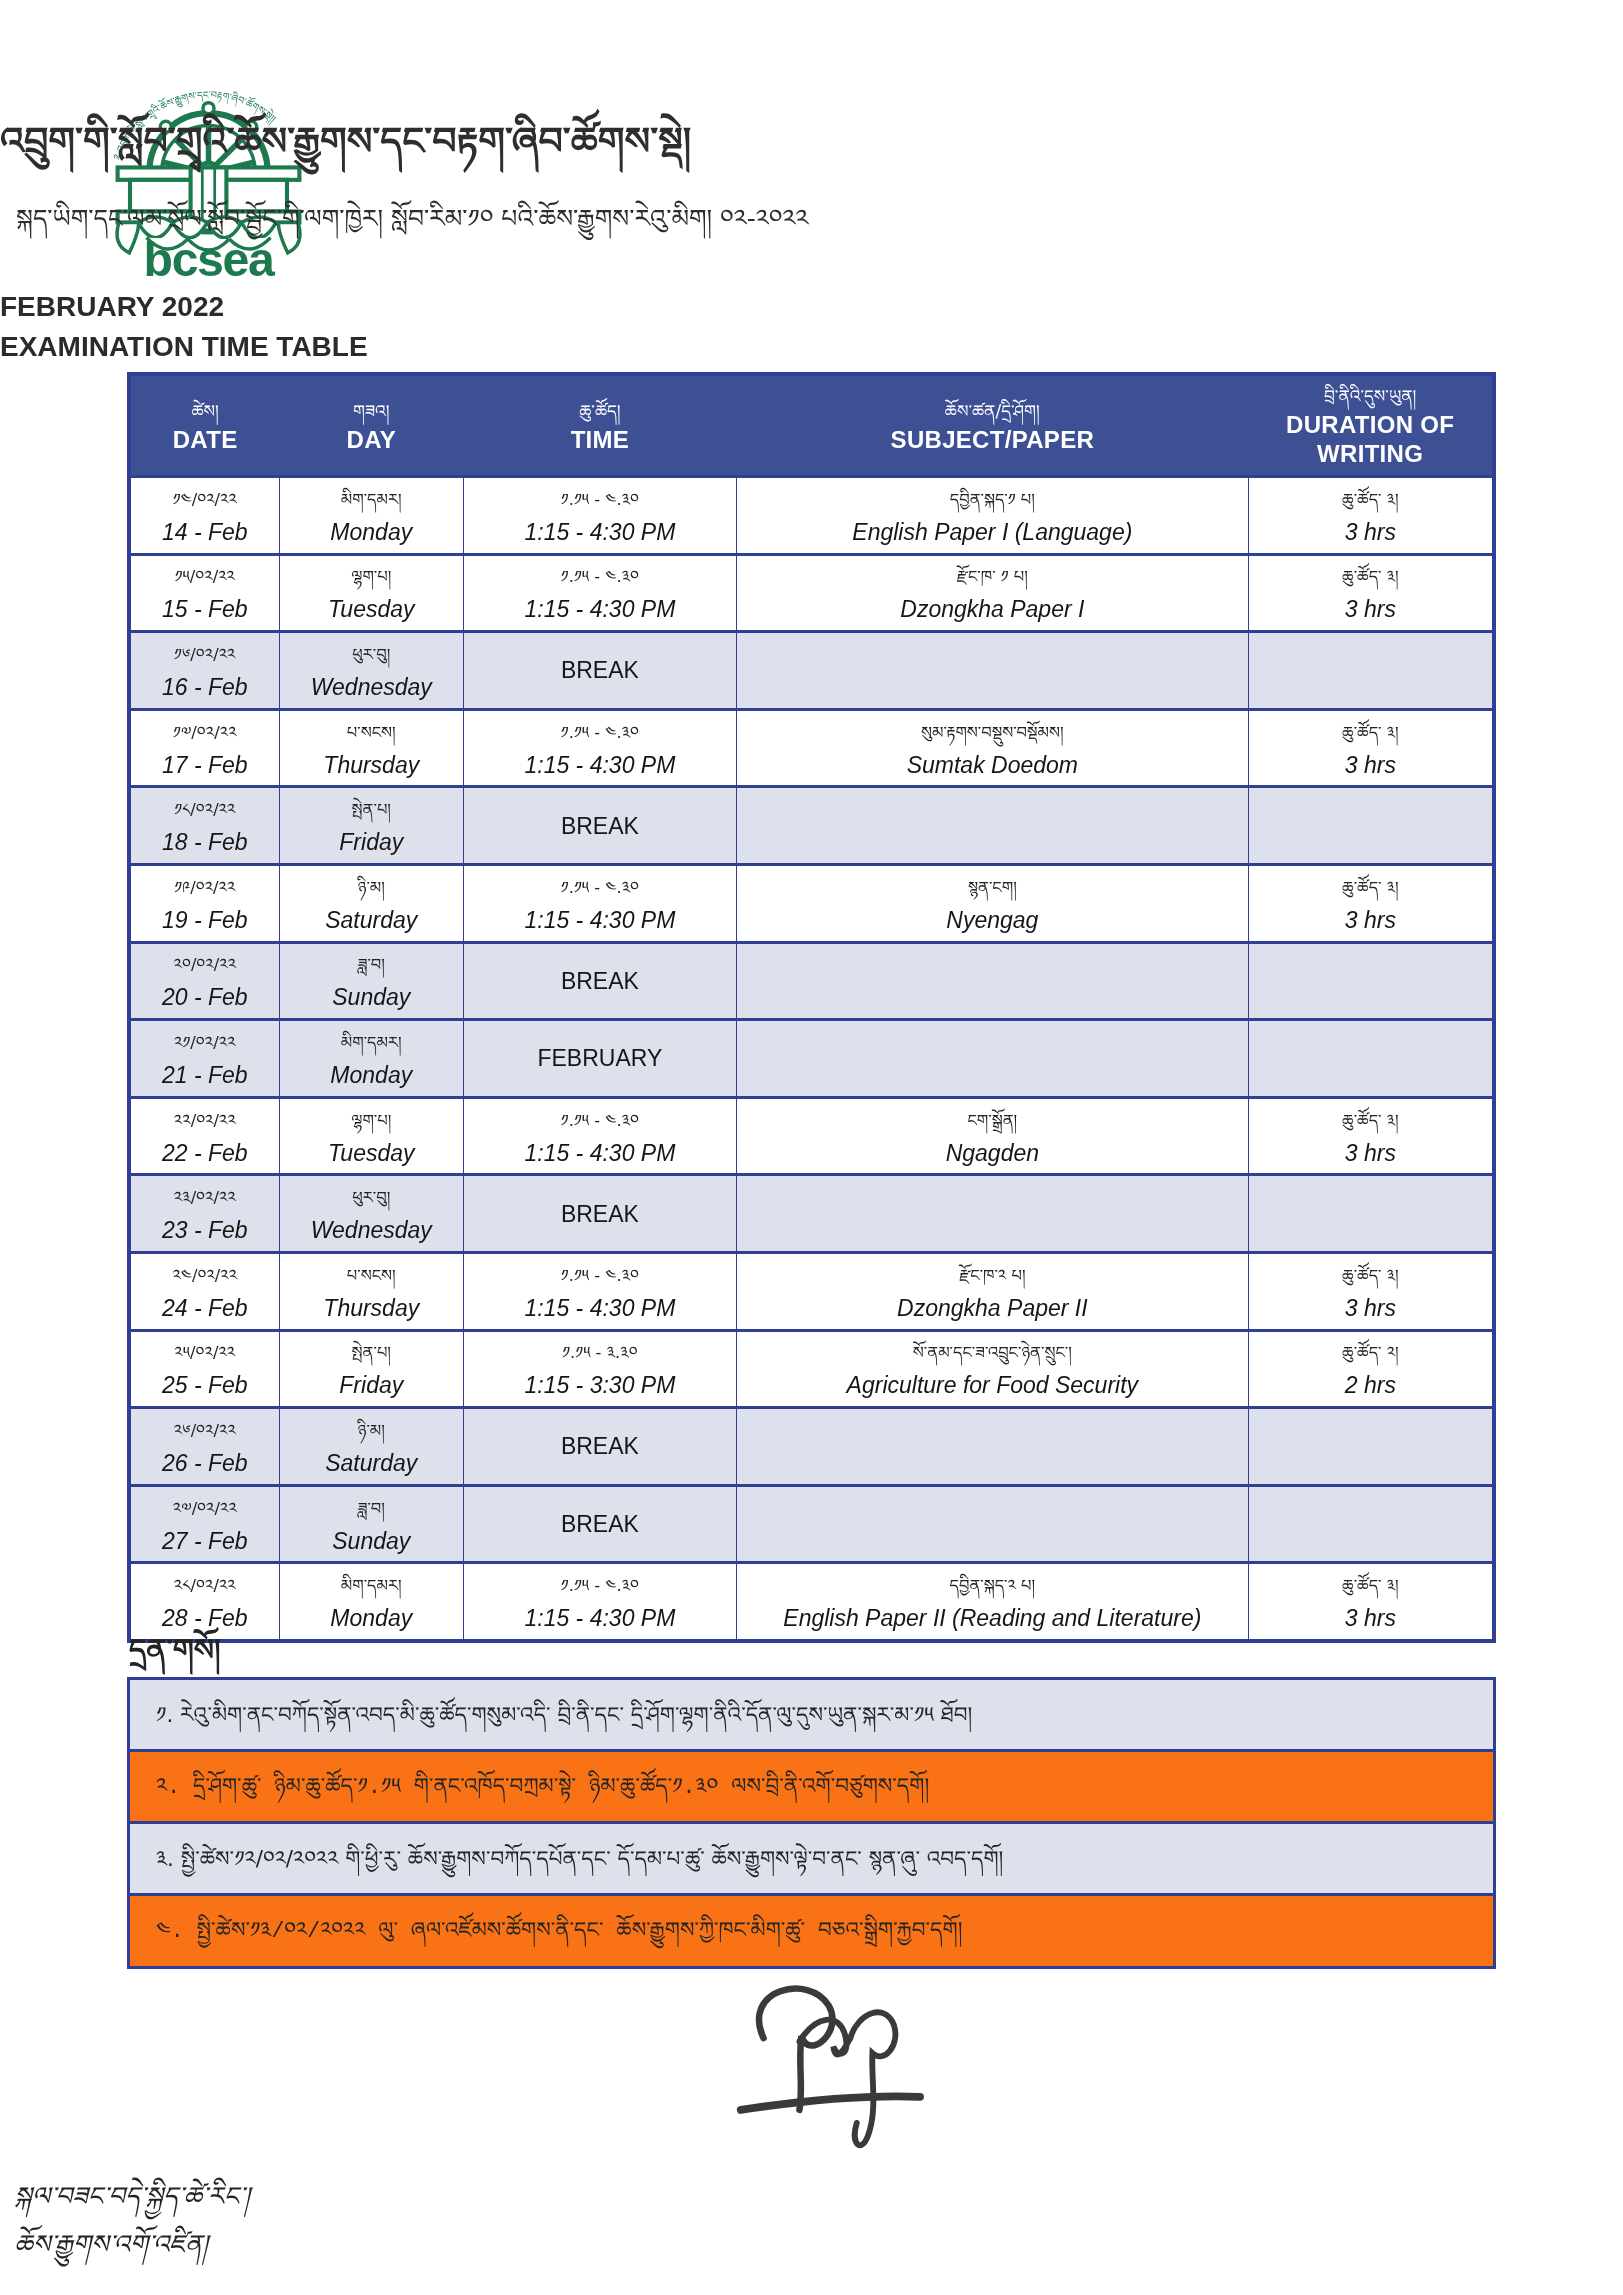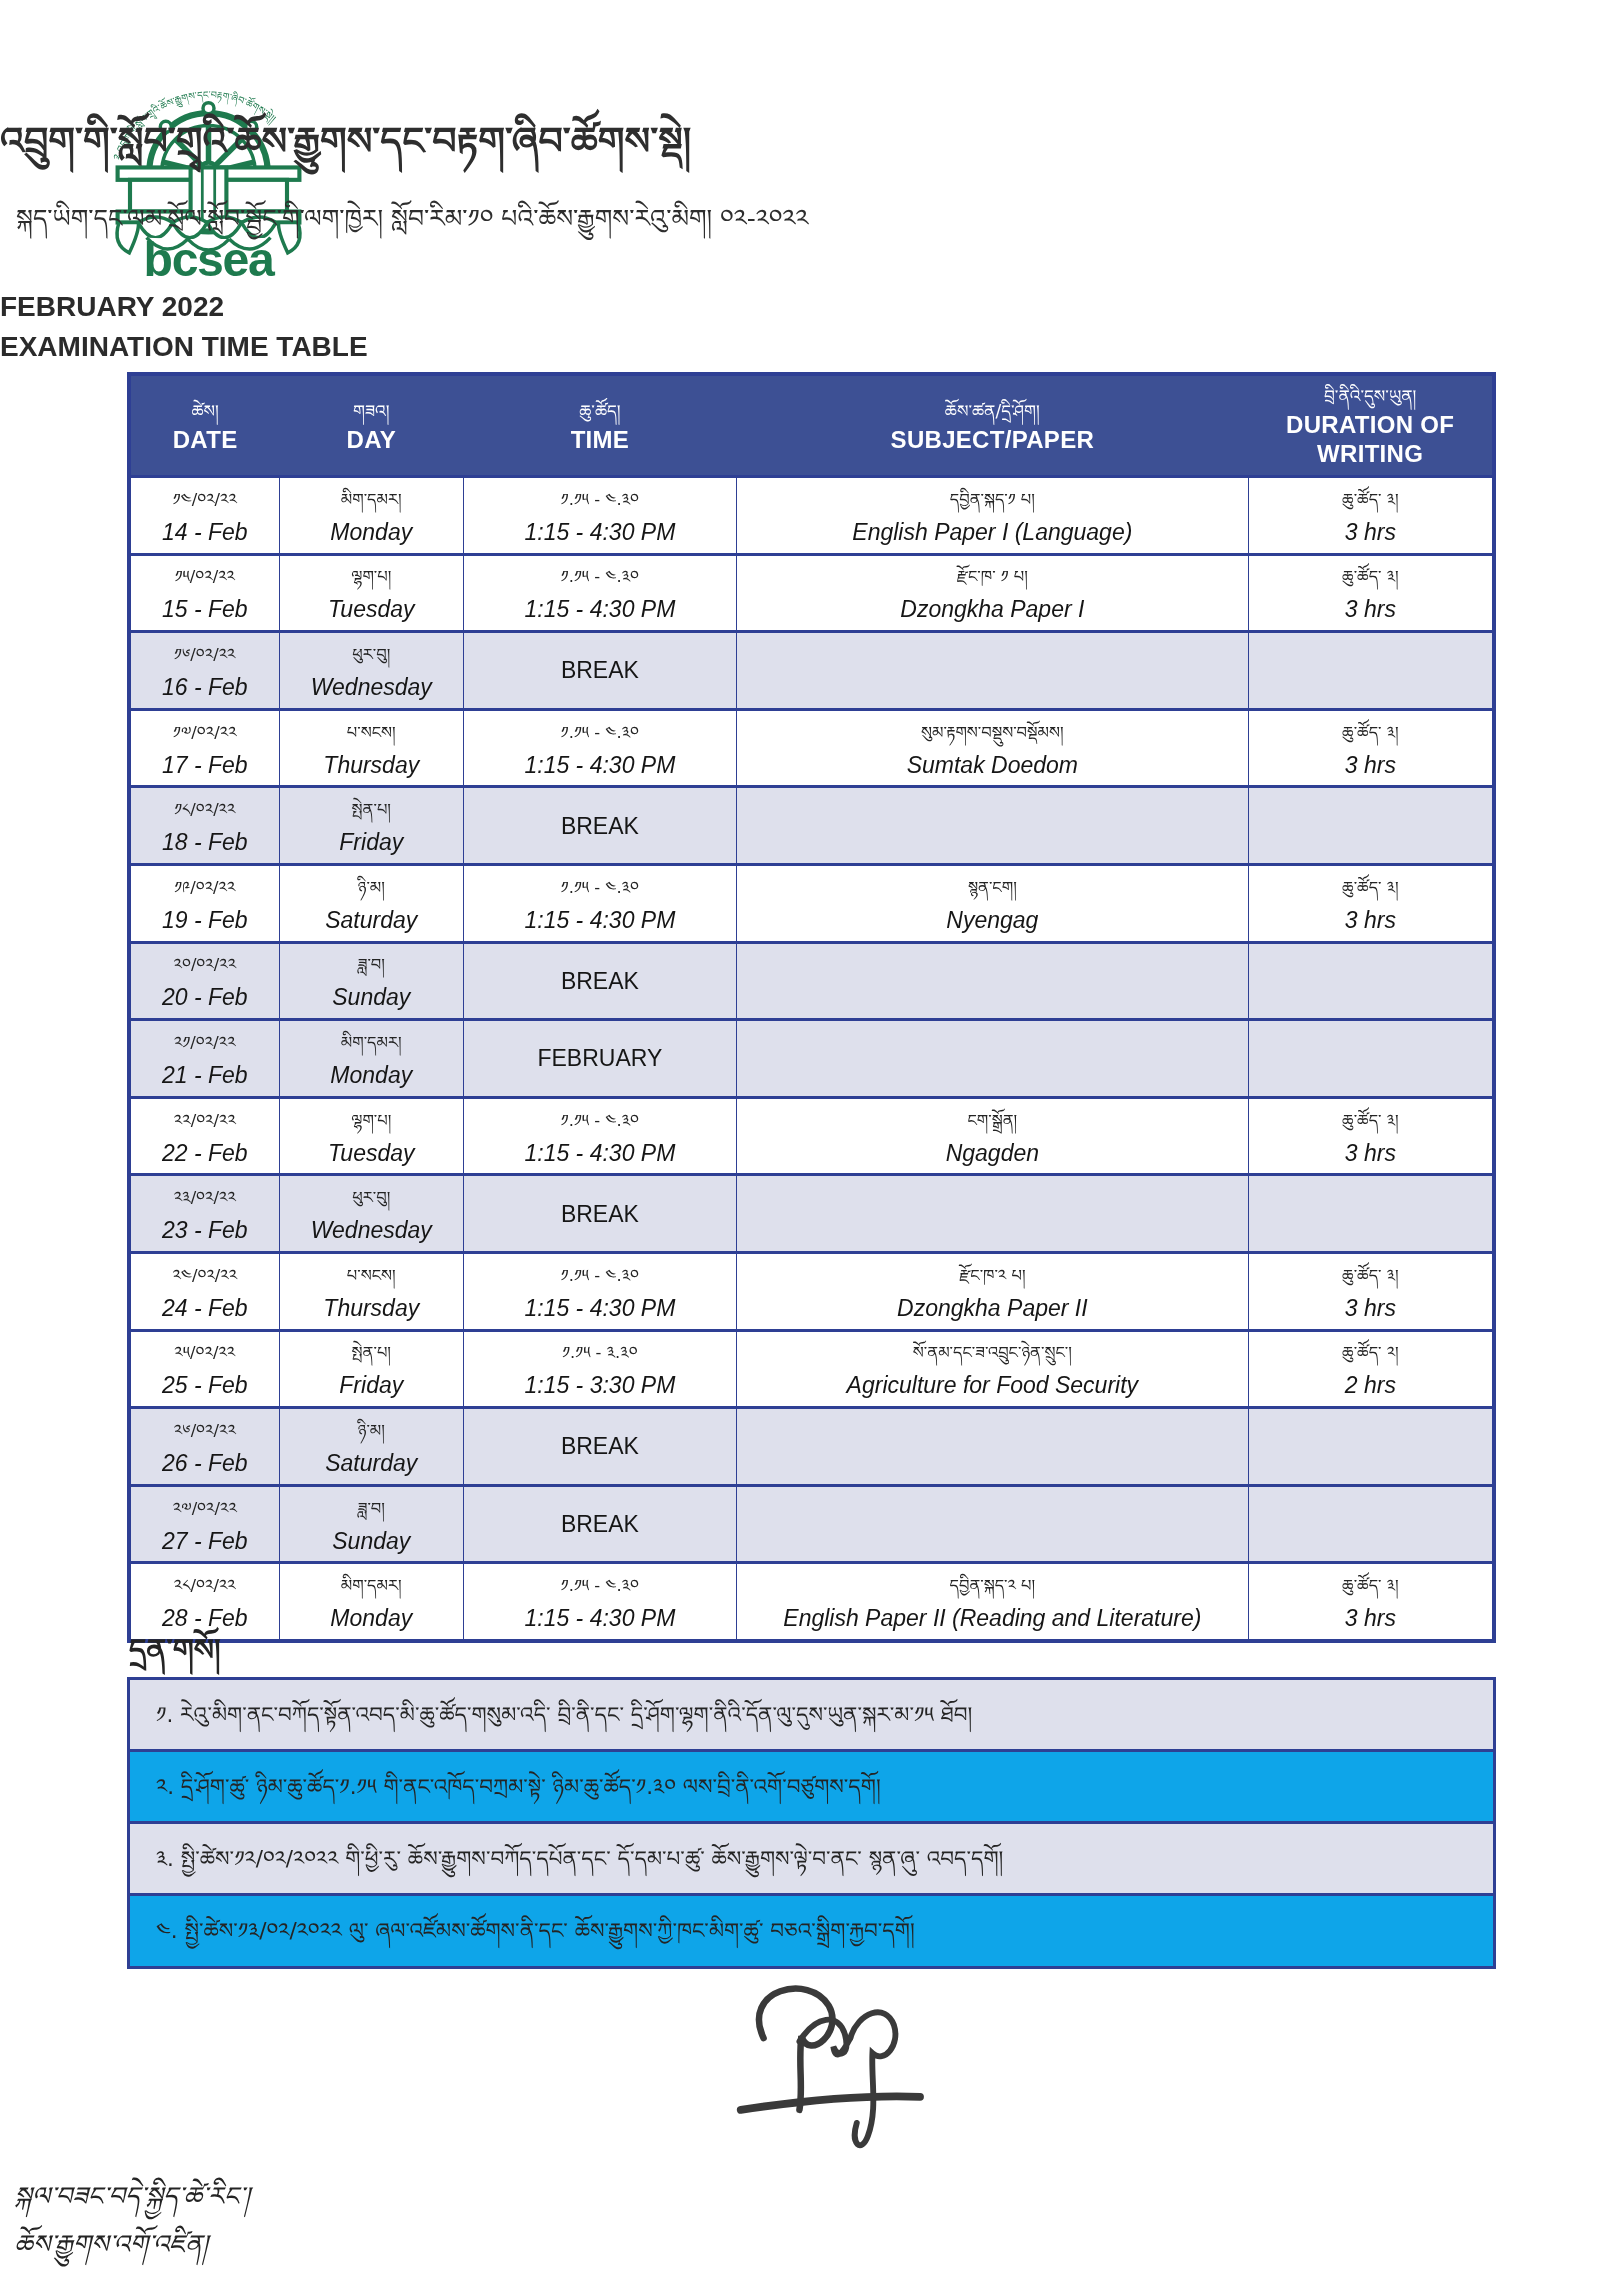--- a/index.html
+++ b/index.html
@@ -49,21 +49,21 @@
   .note-label{position:absolute;left:129px;top:1616px;font-size:30px;font-weight:bold;color:#242424;}
   .notes{position:absolute;left:127px;top:1677px;width:1369px;}
   .note{
     box-sizing:border-box;border:3.9px solid #2e3f94;margin-top:-3.9px;
     min-height:76px;display:flex;align-items:center;
     padding:9px 26px;font-size:21.5px;line-height:30px;color:#242424;
     white-space:nowrap;overflow:hidden;
   }
   .note:first-child{margin-top:0;}
   .note.alt{background:#dee0ec;}
-  .note.plain{background:#0ea5e9;}
+  .note.plain{background:#f97316;font-family:Liberation Mono, monospace;}
   
   .sig{position:absolute;left:14px;top:1976px;width:100%;font-style:italic;}
   .sig-svg{display:block;margin:0 auto;}
   .sig-name{font-size:26px;line-height:48px;color:#242424;white-space:nowrap;}
   .sig-role{font-size:26px;line-height:48px;color:#242424;white-space:nowrap;}
 </style>
 </head>
 <body>
 
 <div class="page">

